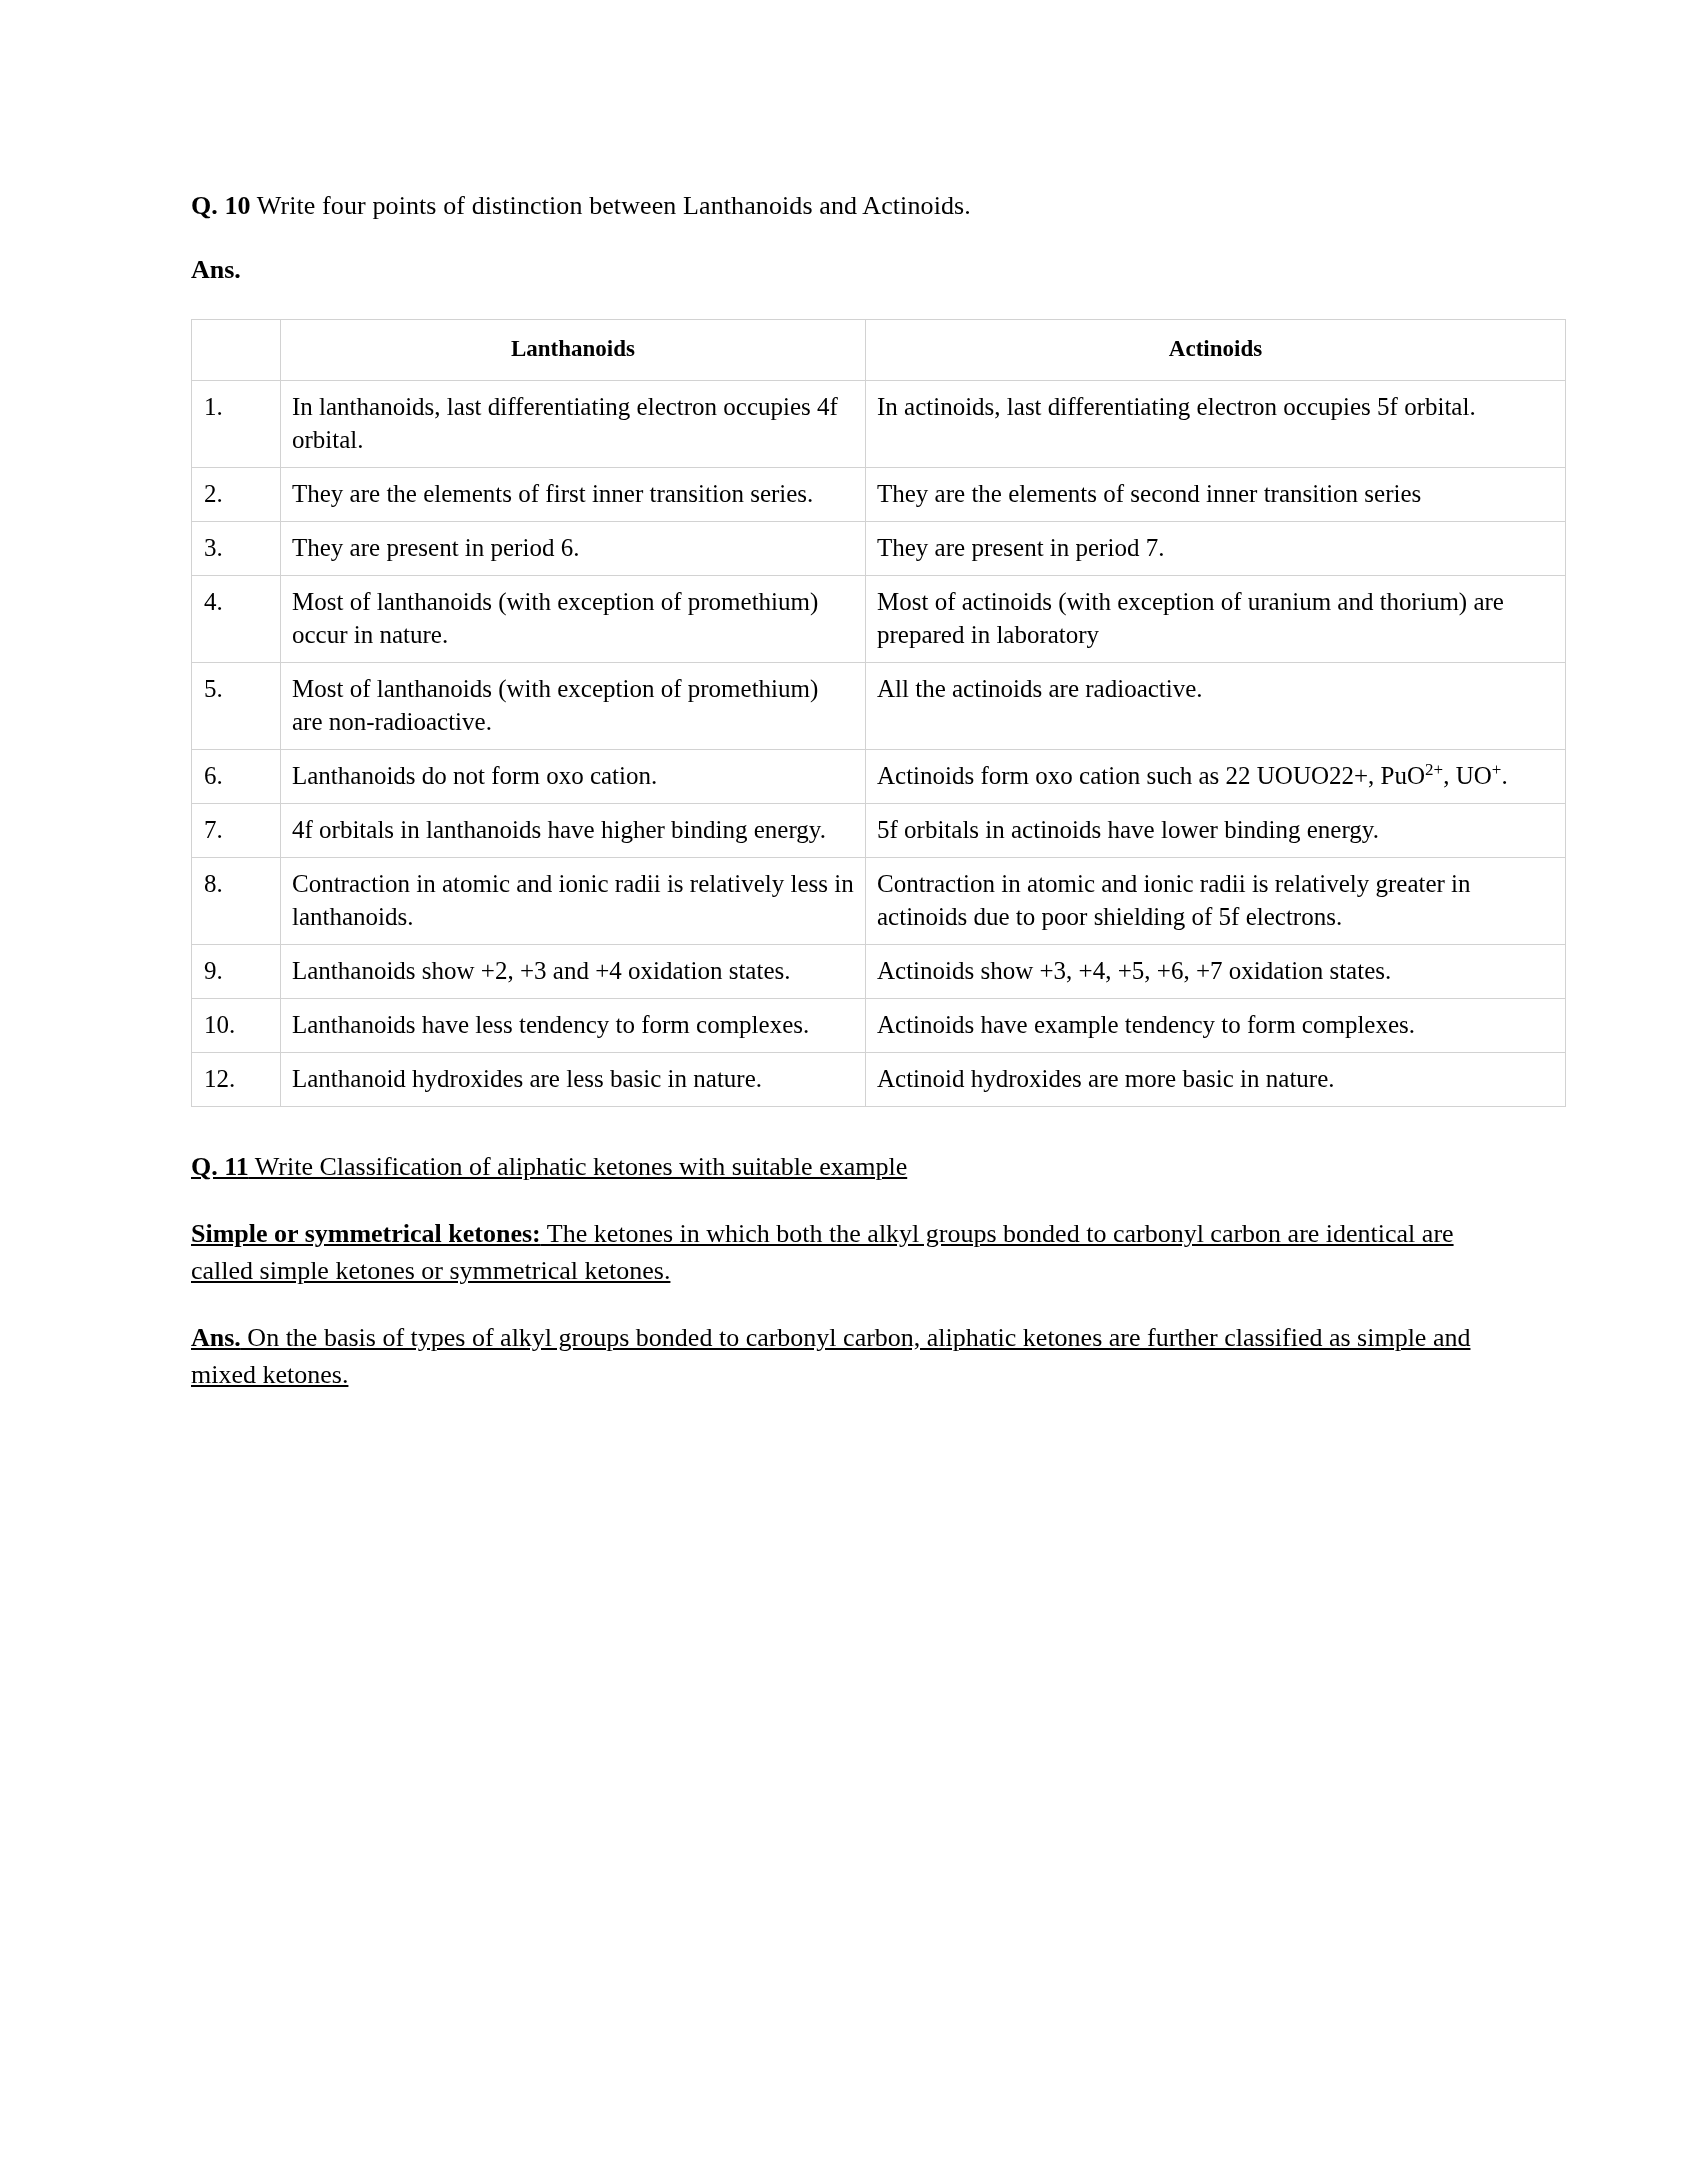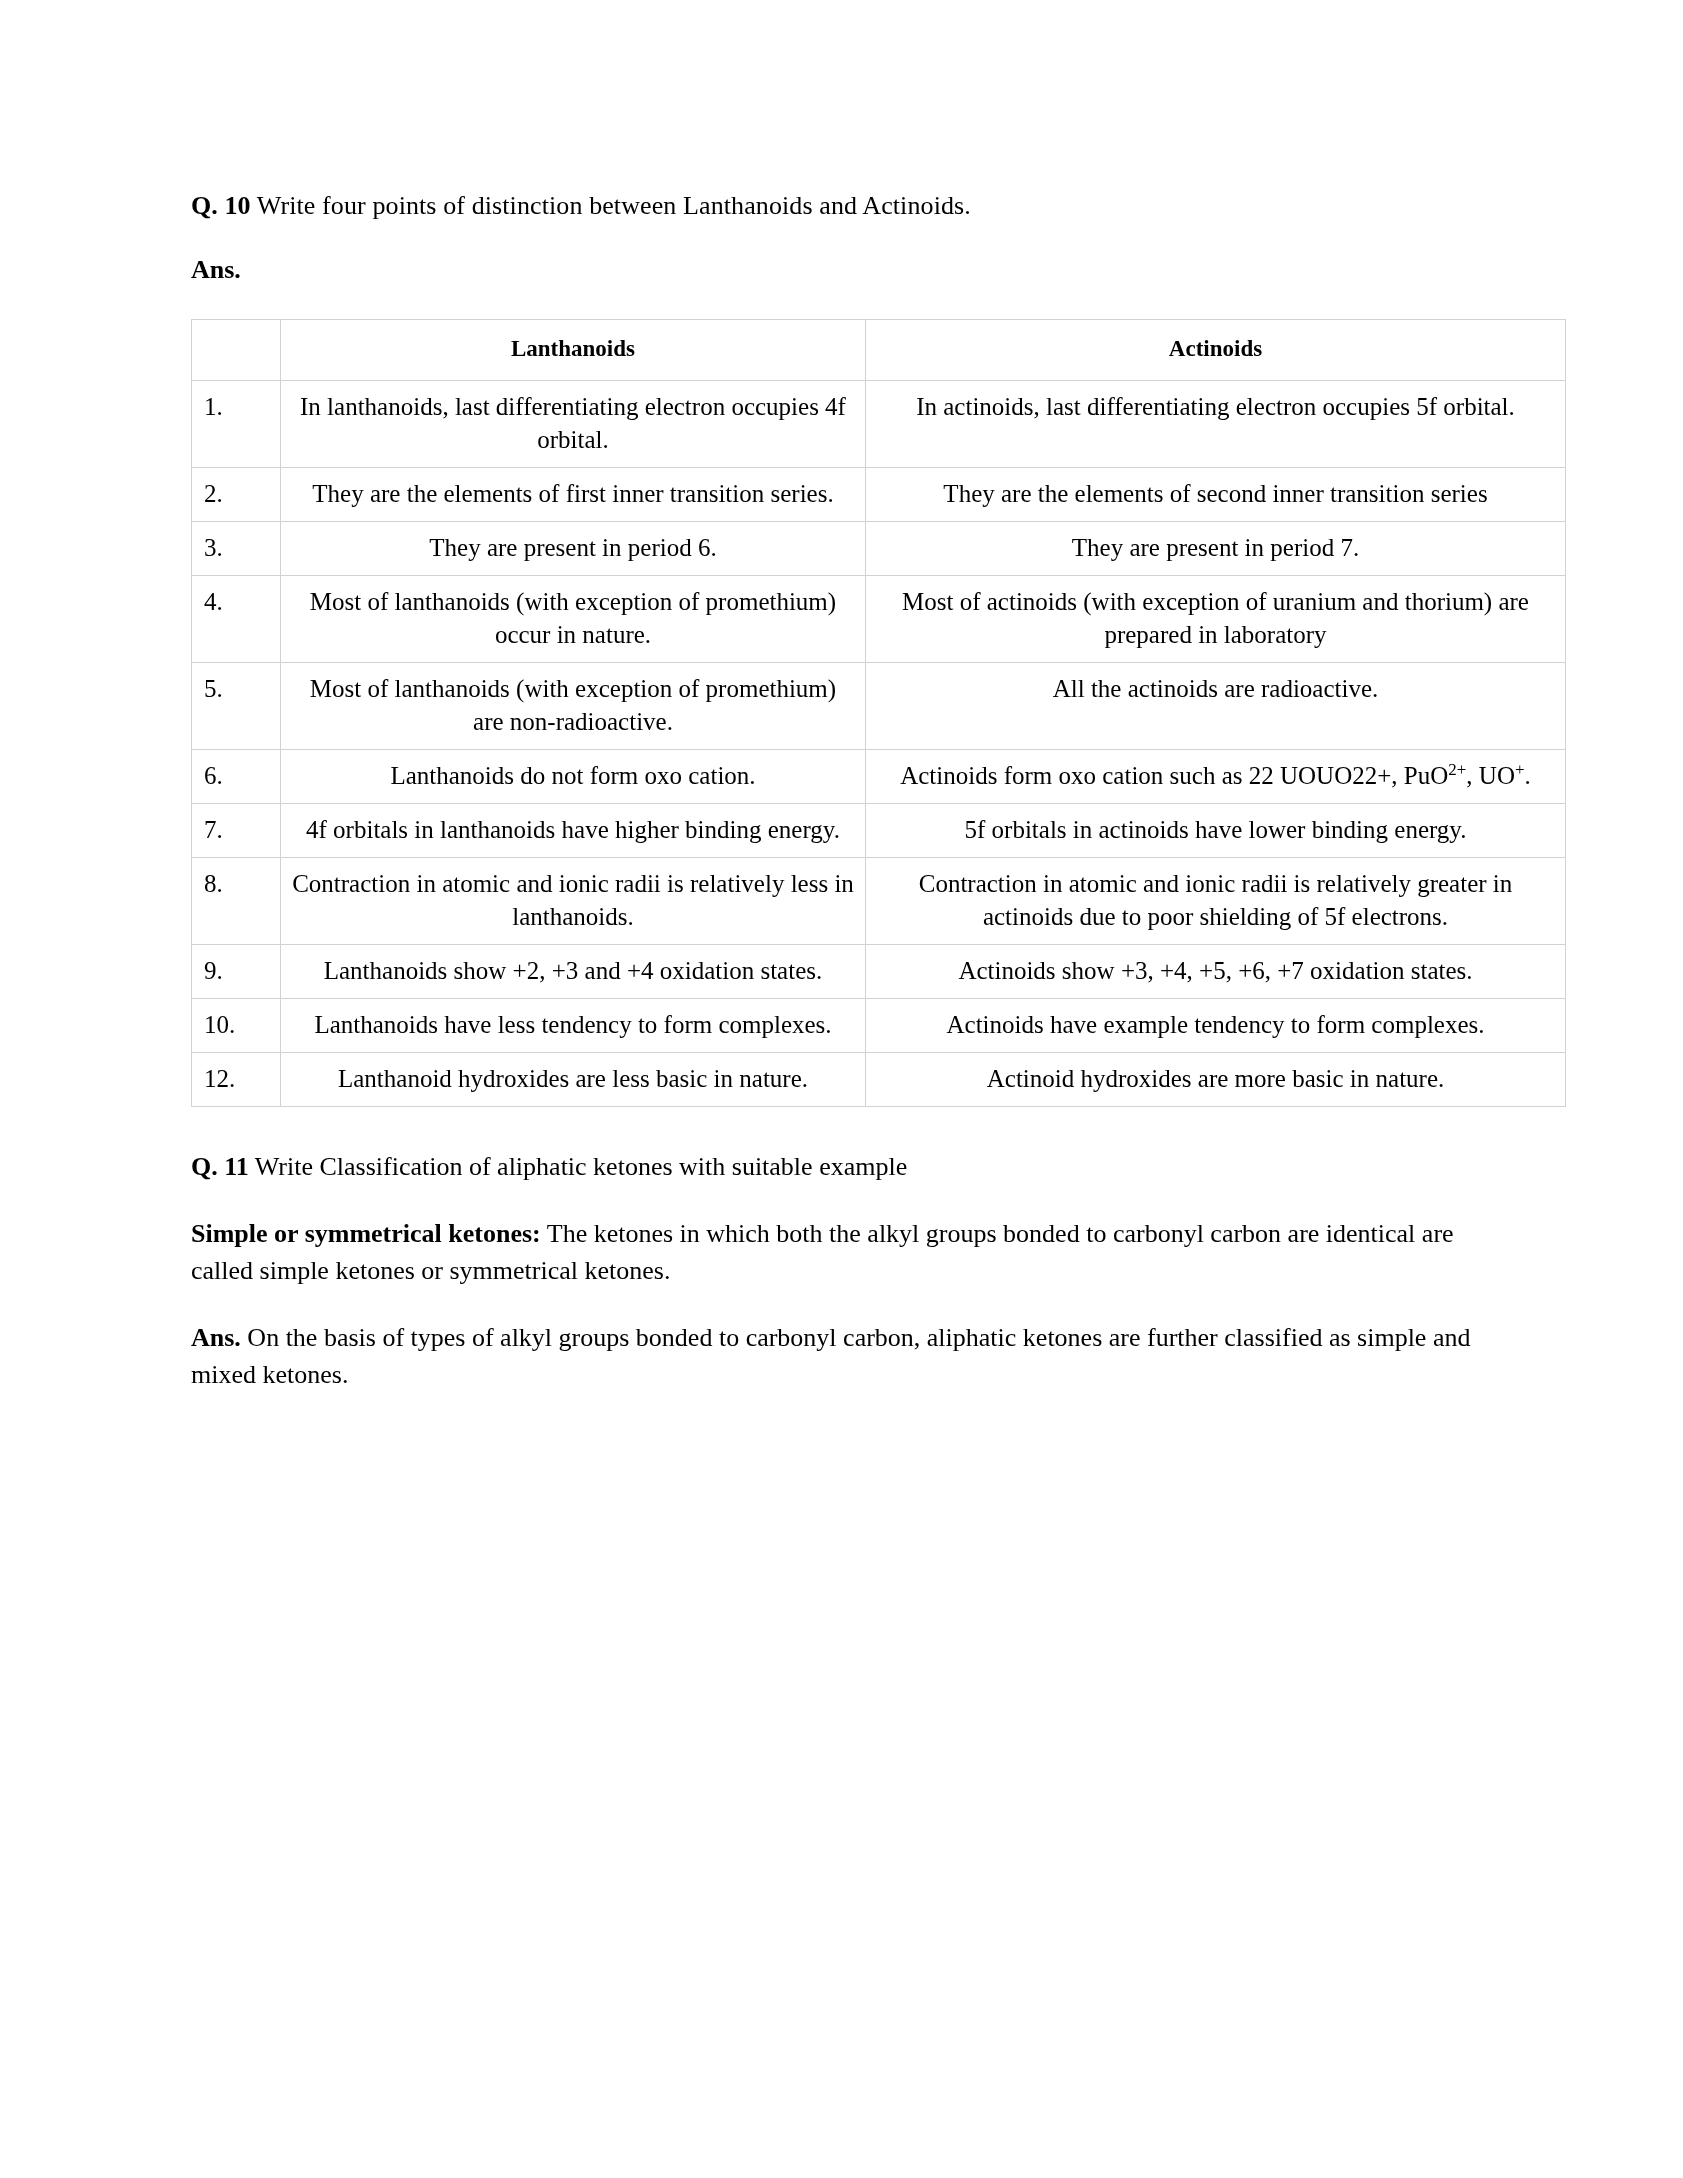--- a/index.html
+++ b/index.html
@@ -45,21 +45,21 @@
     margin-top: 34px;
     table-layout: fixed;
   }
   table.cmp td, table.cmp th {
     border: 1px solid #d2d2d2;
     vertical-align: top;
     padding: 9px 11px 11px 11px;
     font-size: 25px;
     line-height: 1.32;
     font-weight: normal;
-    text-align: center;
+    text-align: left;
   }
   table.cmp th.col-num, table.cmp td.col-num {
     width: 65px;
     text-align: left;
     padding-left: 12px;
   }
   table.cmp th.col-a, table.cmp td.col-a {
     width: 562px;
   }
   table.cmp th.col-b, table.cmp td.col-b {
@@ -82,20 +82,21 @@
     line-height: 0;
   }
   .below {
     margin-top: 42px;
   }
   .para {
     font-size: 26px;
     line-height: 1.42;
     margin: 0 0 30px 0;
     max-width: 1307px;
+    text-decoration: underline;
   }
   .b { font-weight: bold; }
   .q11-title { margin-bottom: 30px; }
 </style>
 </head>
 <body>
 
 <div class="page">
 
   <p class="q-line">

